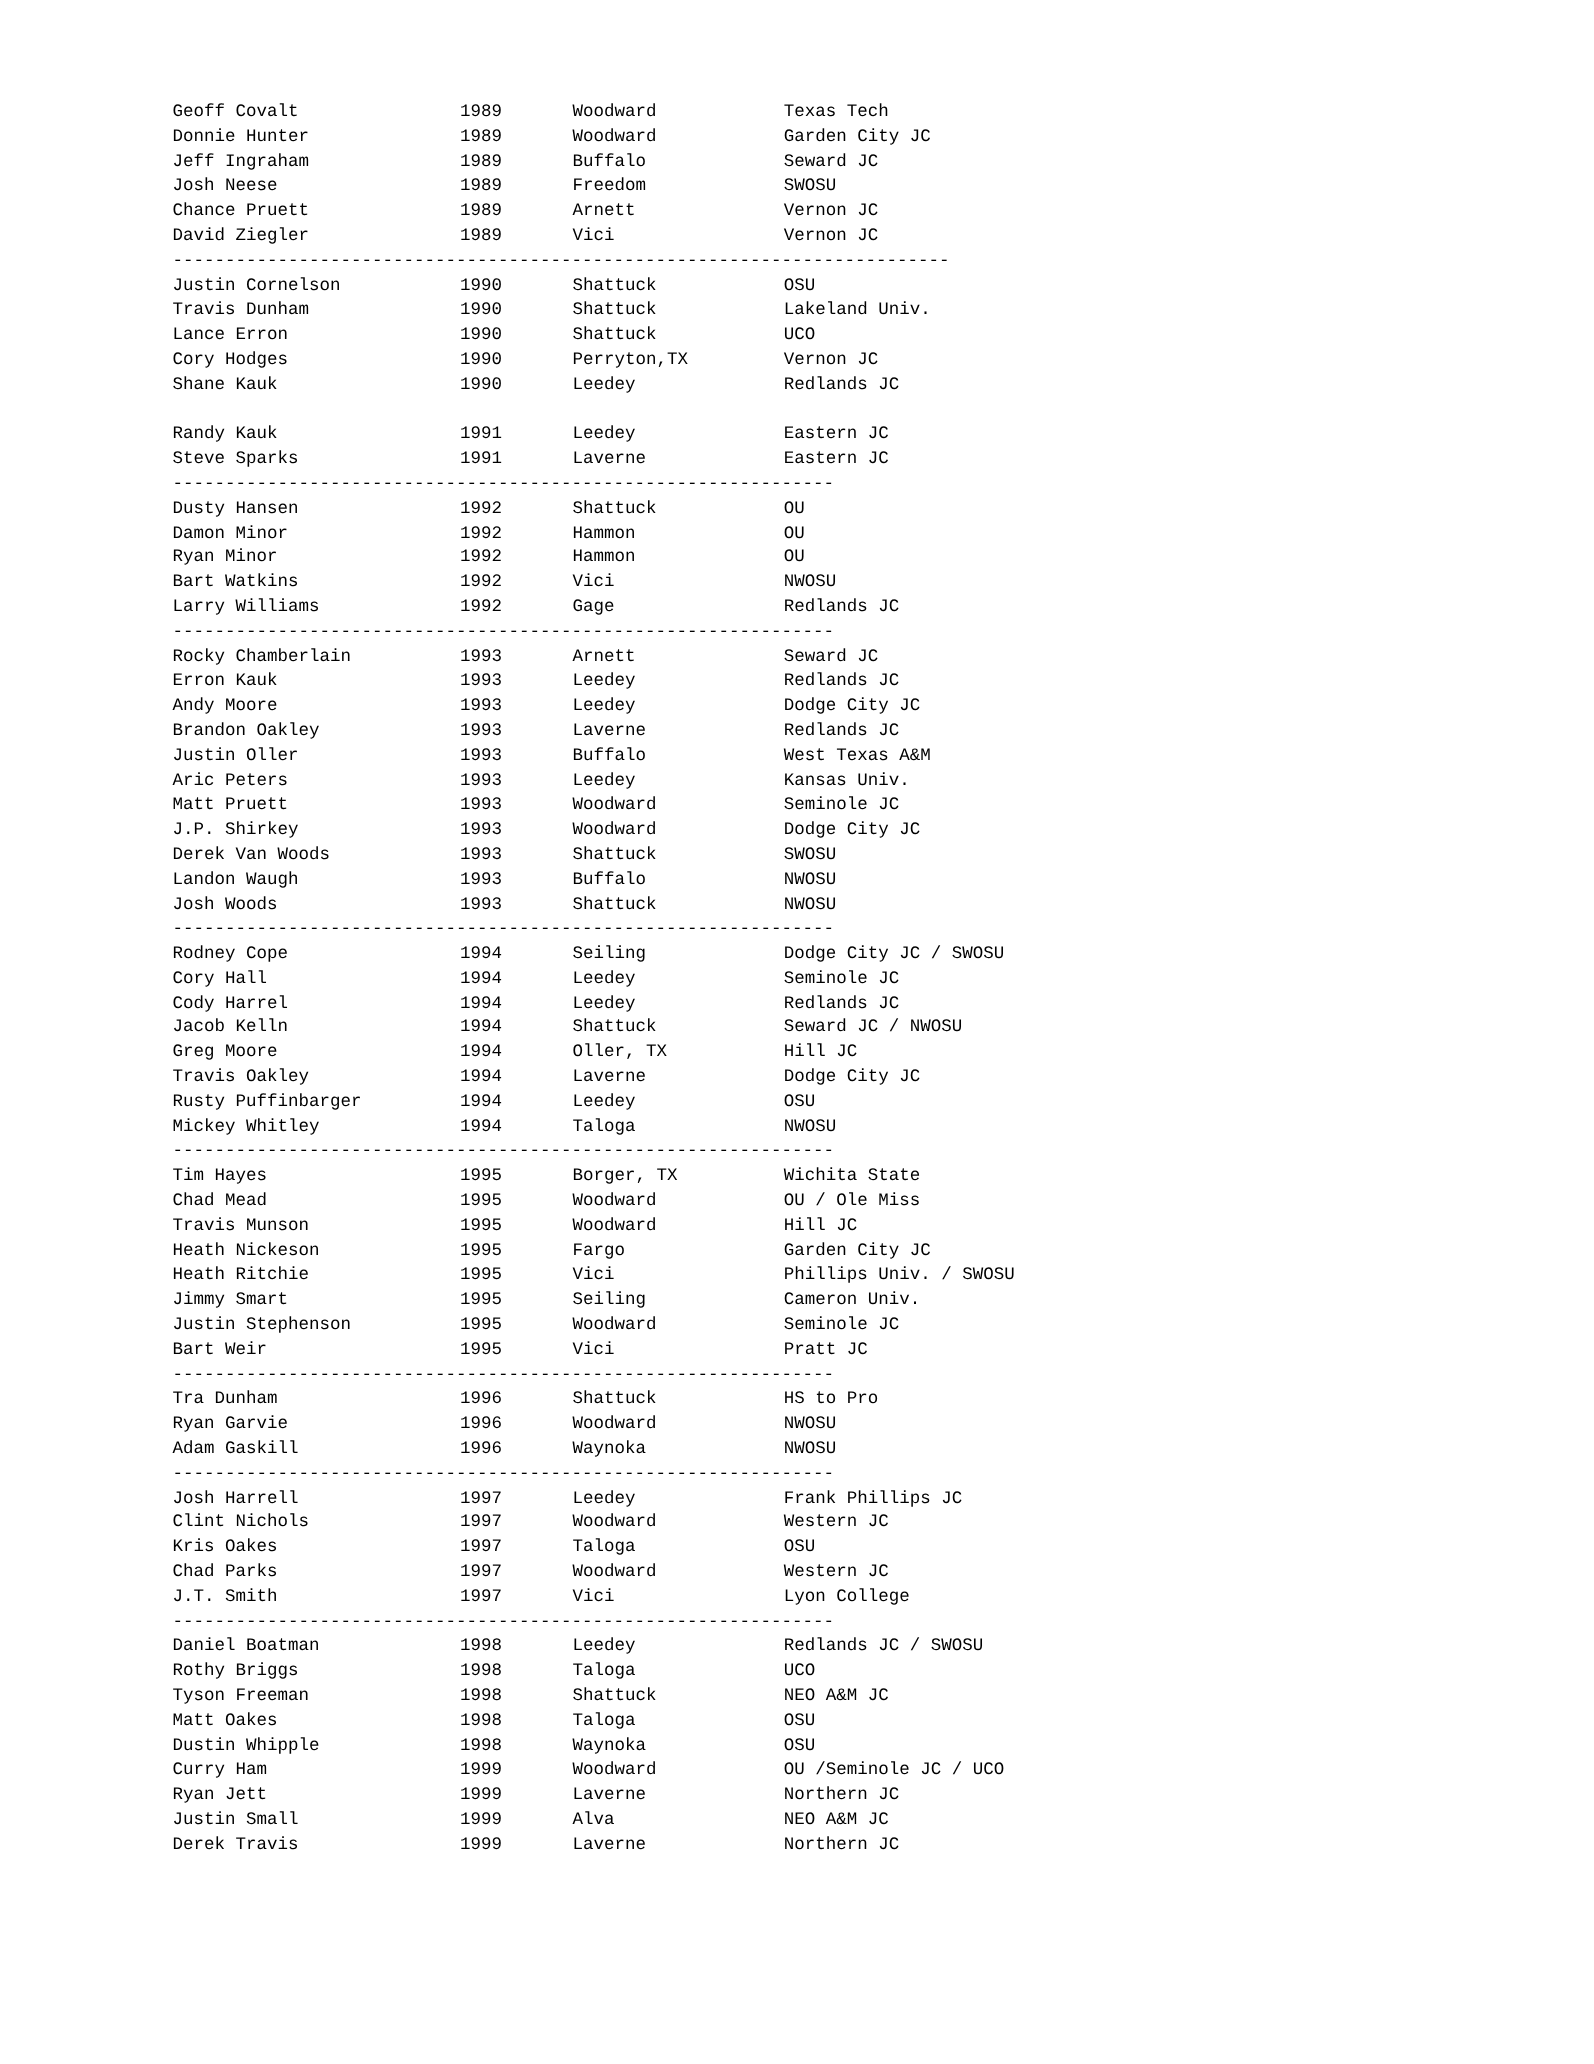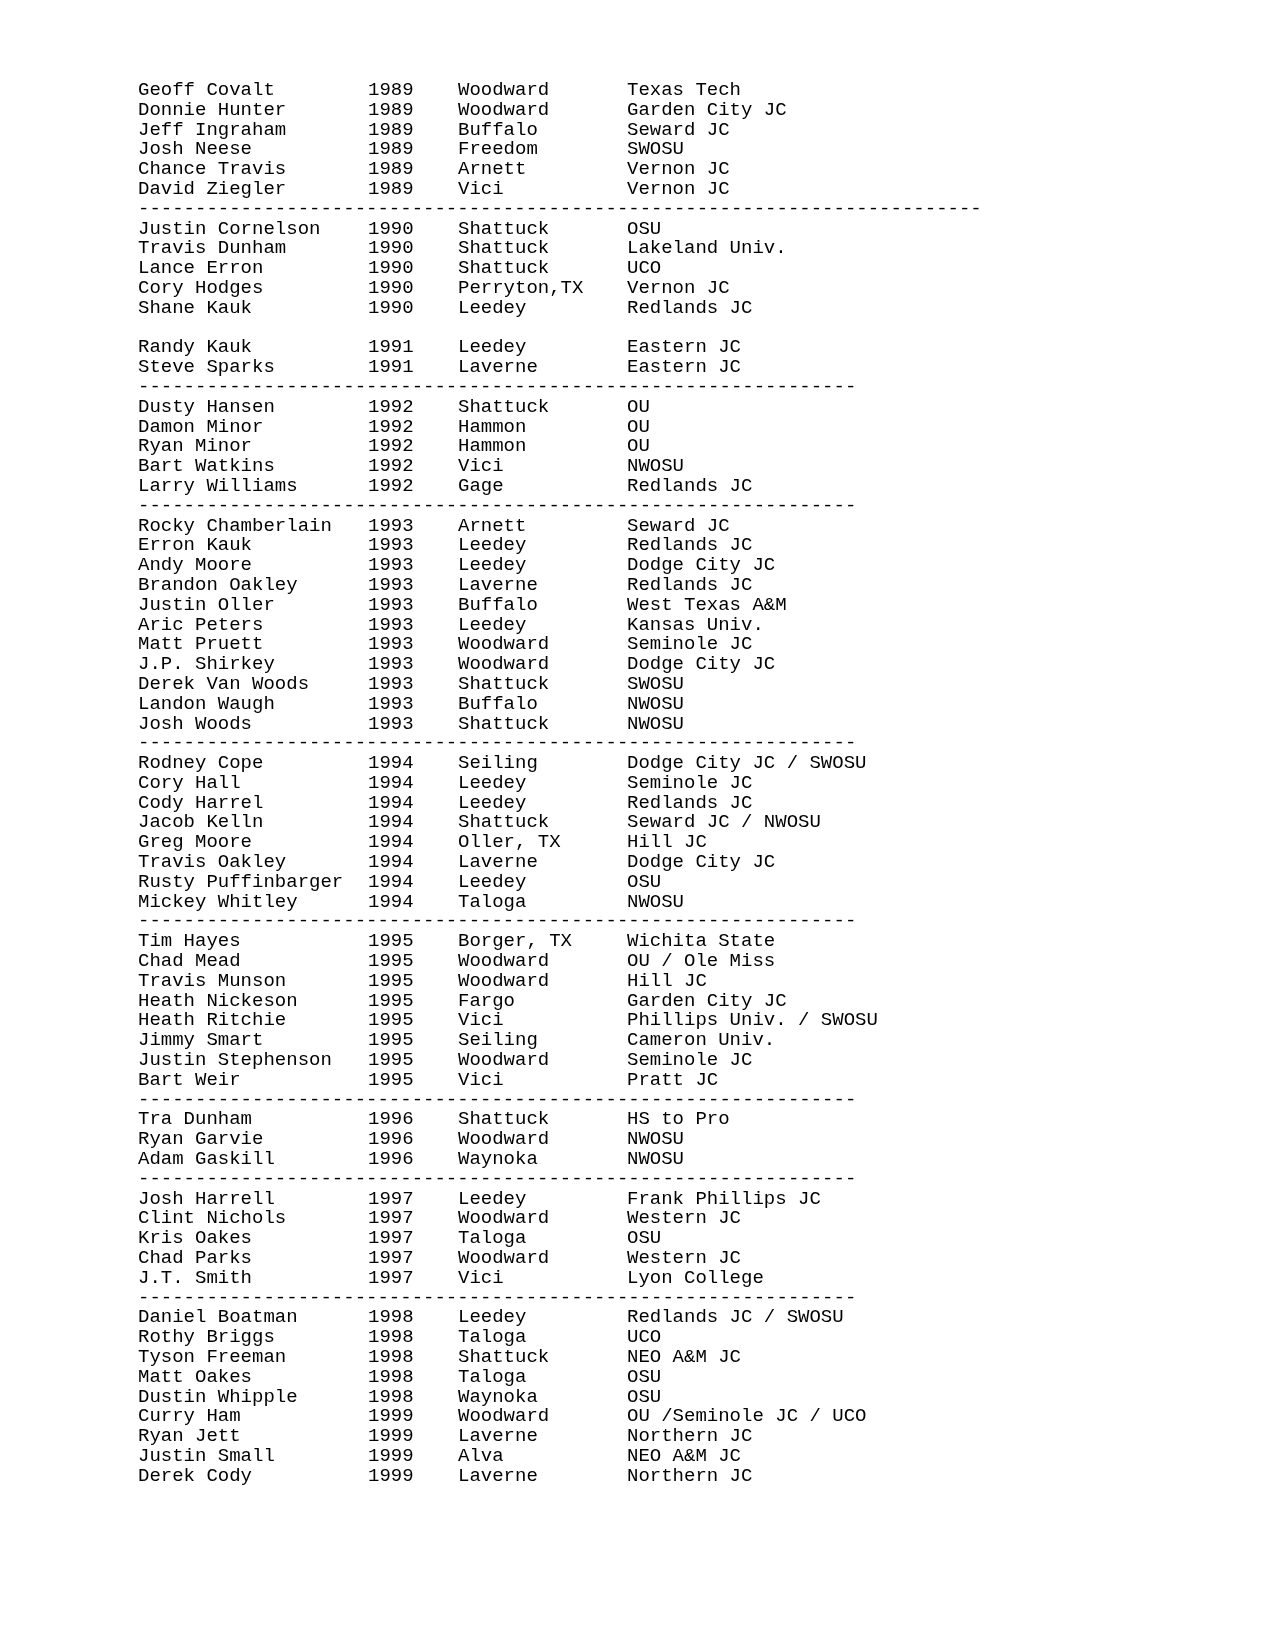--- a/index.html
+++ b/index.html
@@ -13,21 +13,21 @@
     height: 1651px;
     background: #ffffff;
     overflow: hidden;
     font-family: "Liberation Mono", "DejaVu Sans Mono", monospace;
     color: #000000;
   }
   .content {
     position: absolute;
     left: 138px;
     top: 81px;
-    font-size: 19px;
+    font-size: 14px;
     line-height: 19.8px;
     font-weight: 400;
   }
   .line {
     height: 19.8px;
     white-space: pre;
   }
   .row {
     display: grid;
     grid-template-columns: 230px 90px 169px auto;
@@ -64,21 +64,21 @@
     <span class="cell">Buffalo</span>
     <span class="cell">Seward JC</span>
   </div>
       <div class="row">
     <span class="cell">Josh Neese</span>
     <span class="cell">1989</span>
     <span class="cell">Freedom</span>
     <span class="cell">SWOSU</span>
   </div>
       <div class="row">
-    <span class="cell">Chance Travis</span>
+    <span class="cell">Chance Pruett</span>
     <span class="cell">1989</span>
     <span class="cell">Arnett</span>
     <span class="cell">Vernon JC</span>
   </div>
       <div class="row">
     <span class="cell">David Ziegler</span>
     <span class="cell">1989</span>
     <span class="cell">Vici</span>
     <span class="cell">Vernon JC</span>
   </div>
@@ -415,19 +415,19 @@
     <span class="cell">Laverne</span>
     <span class="cell">Northern JC</span>
   </div>
       <div class="row">
     <span class="cell">Justin Small</span>
     <span class="cell">1999</span>
     <span class="cell">Alva</span>
     <span class="cell">NEO A&amp;M JC</span>
   </div>
       <div class="row">
-    <span class="cell">Derek Cody</span>
+    <span class="cell">Derek Travis</span>
     <span class="cell">1999</span>
     <span class="cell">Laverne</span>
     <span class="cell">Northern JC</span>
   </div>
     </div>
 </div>
 
 </body></html>

